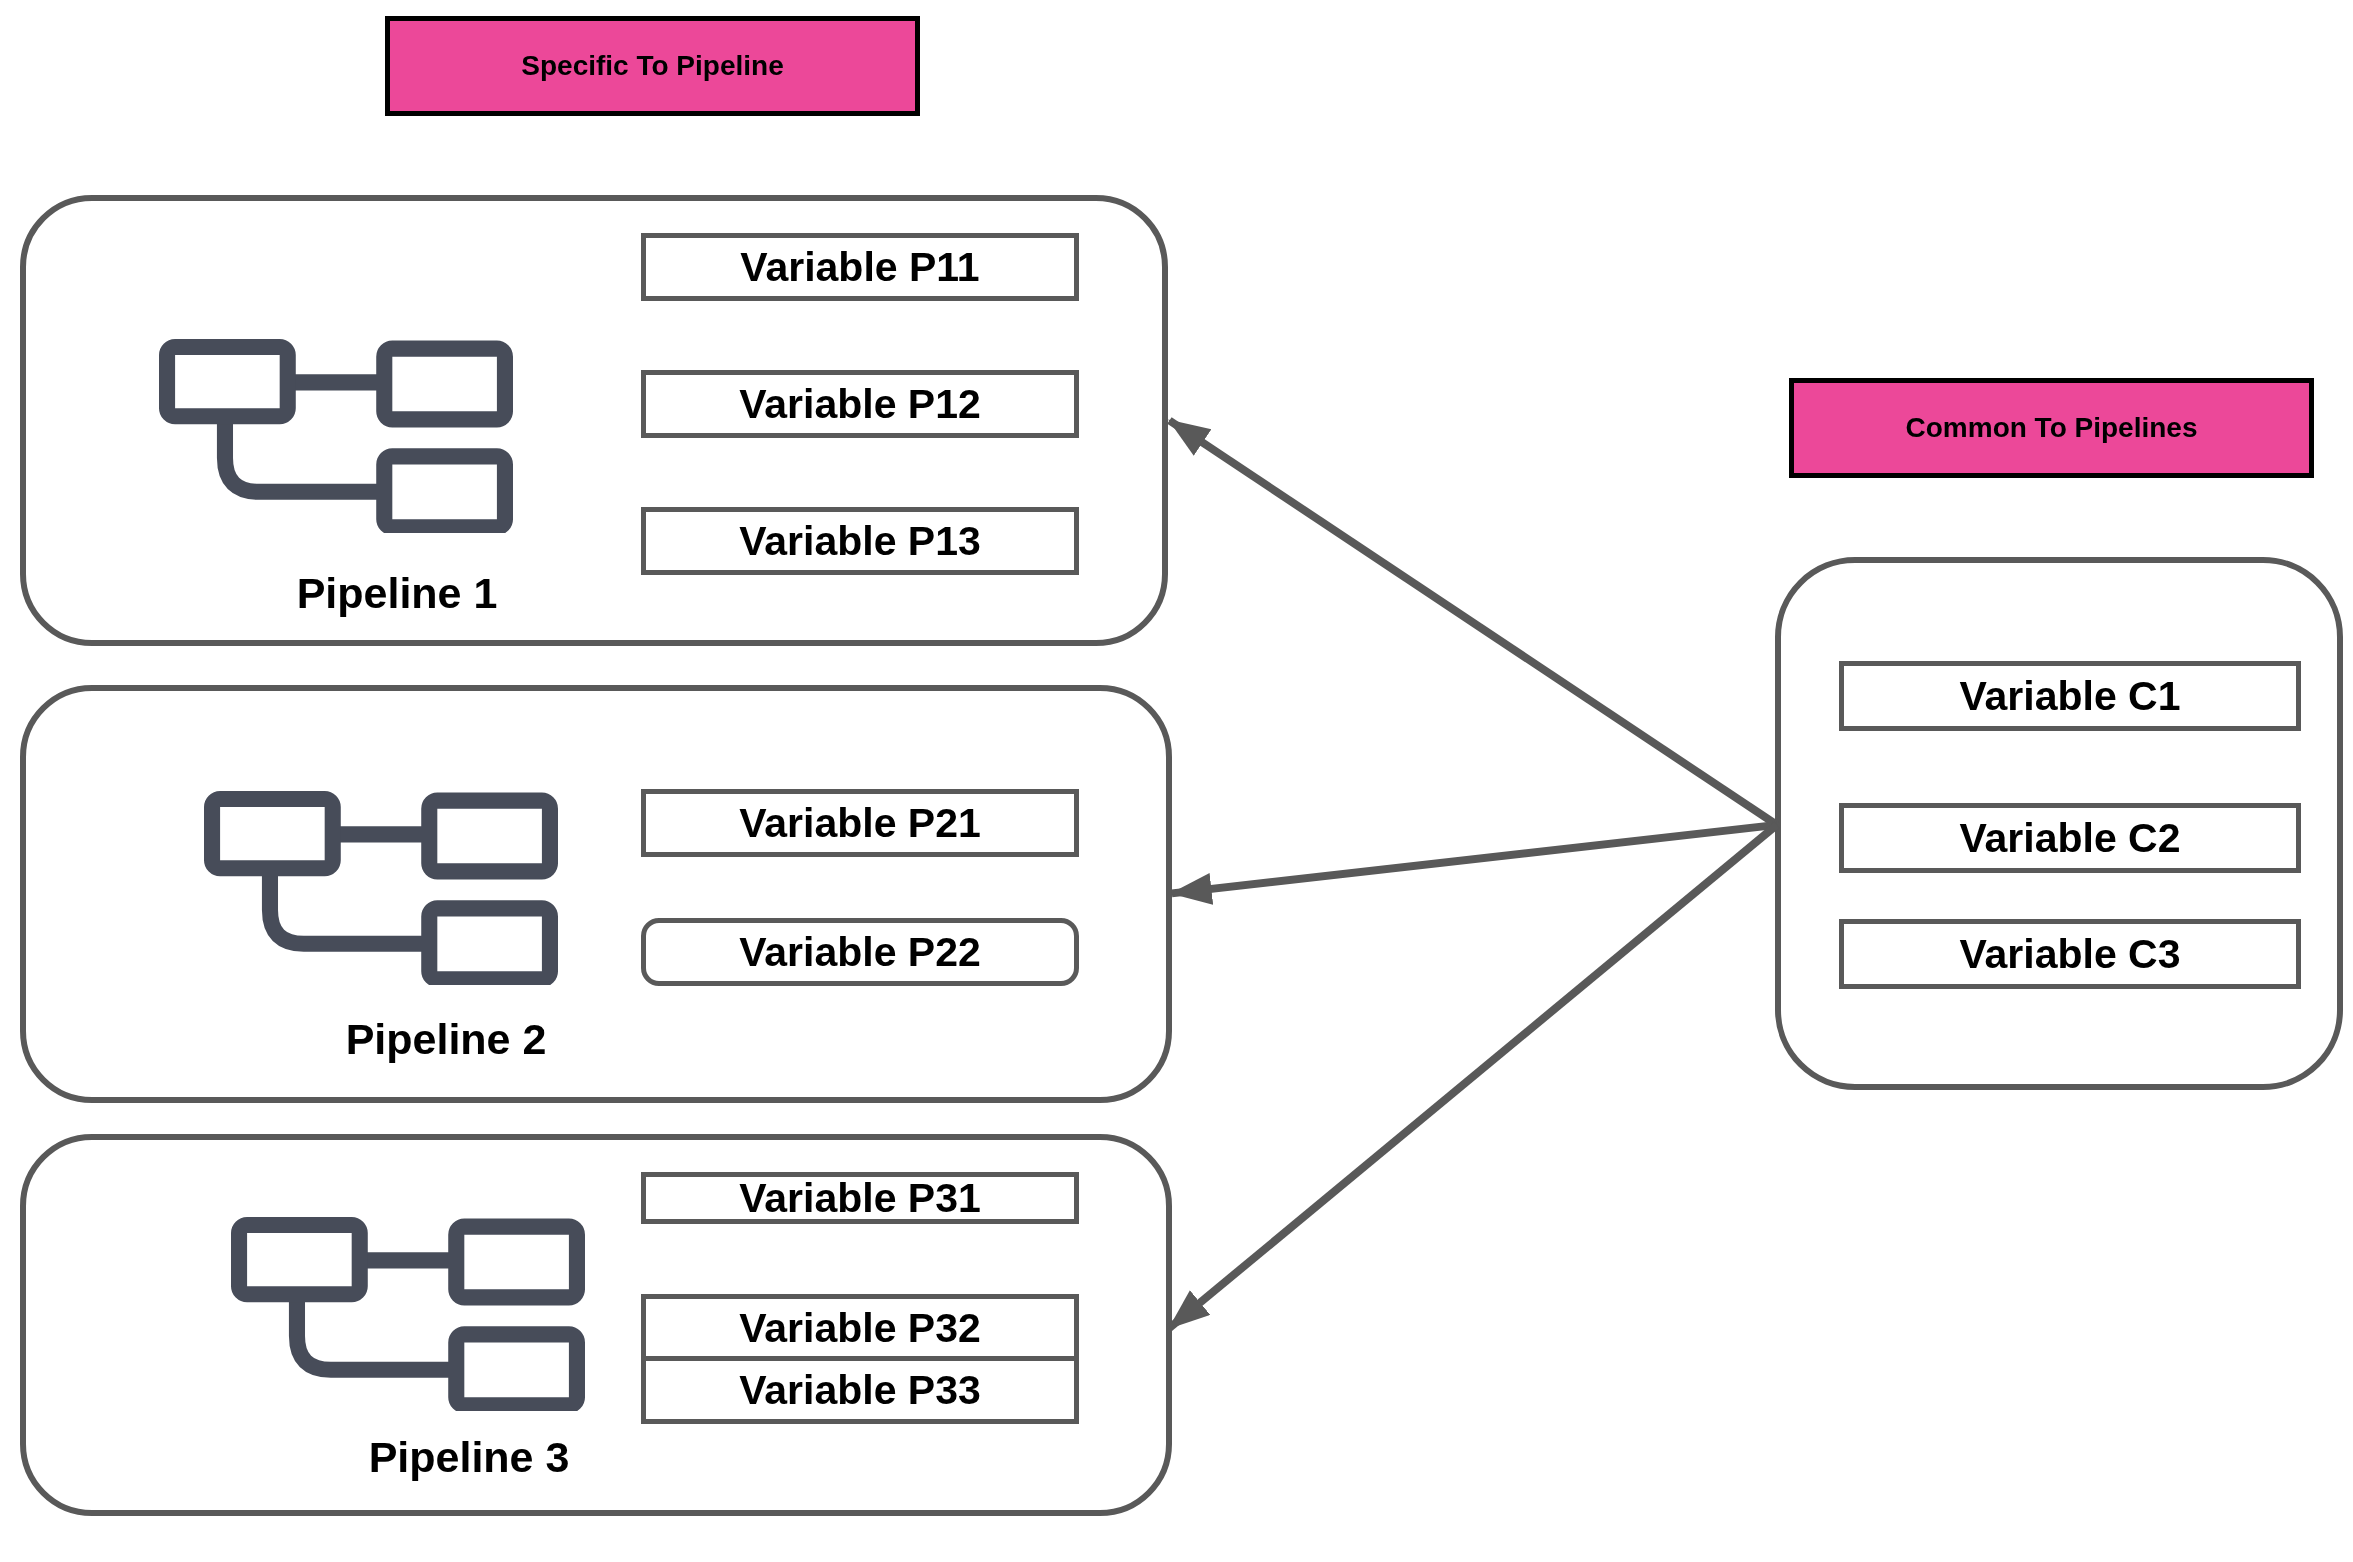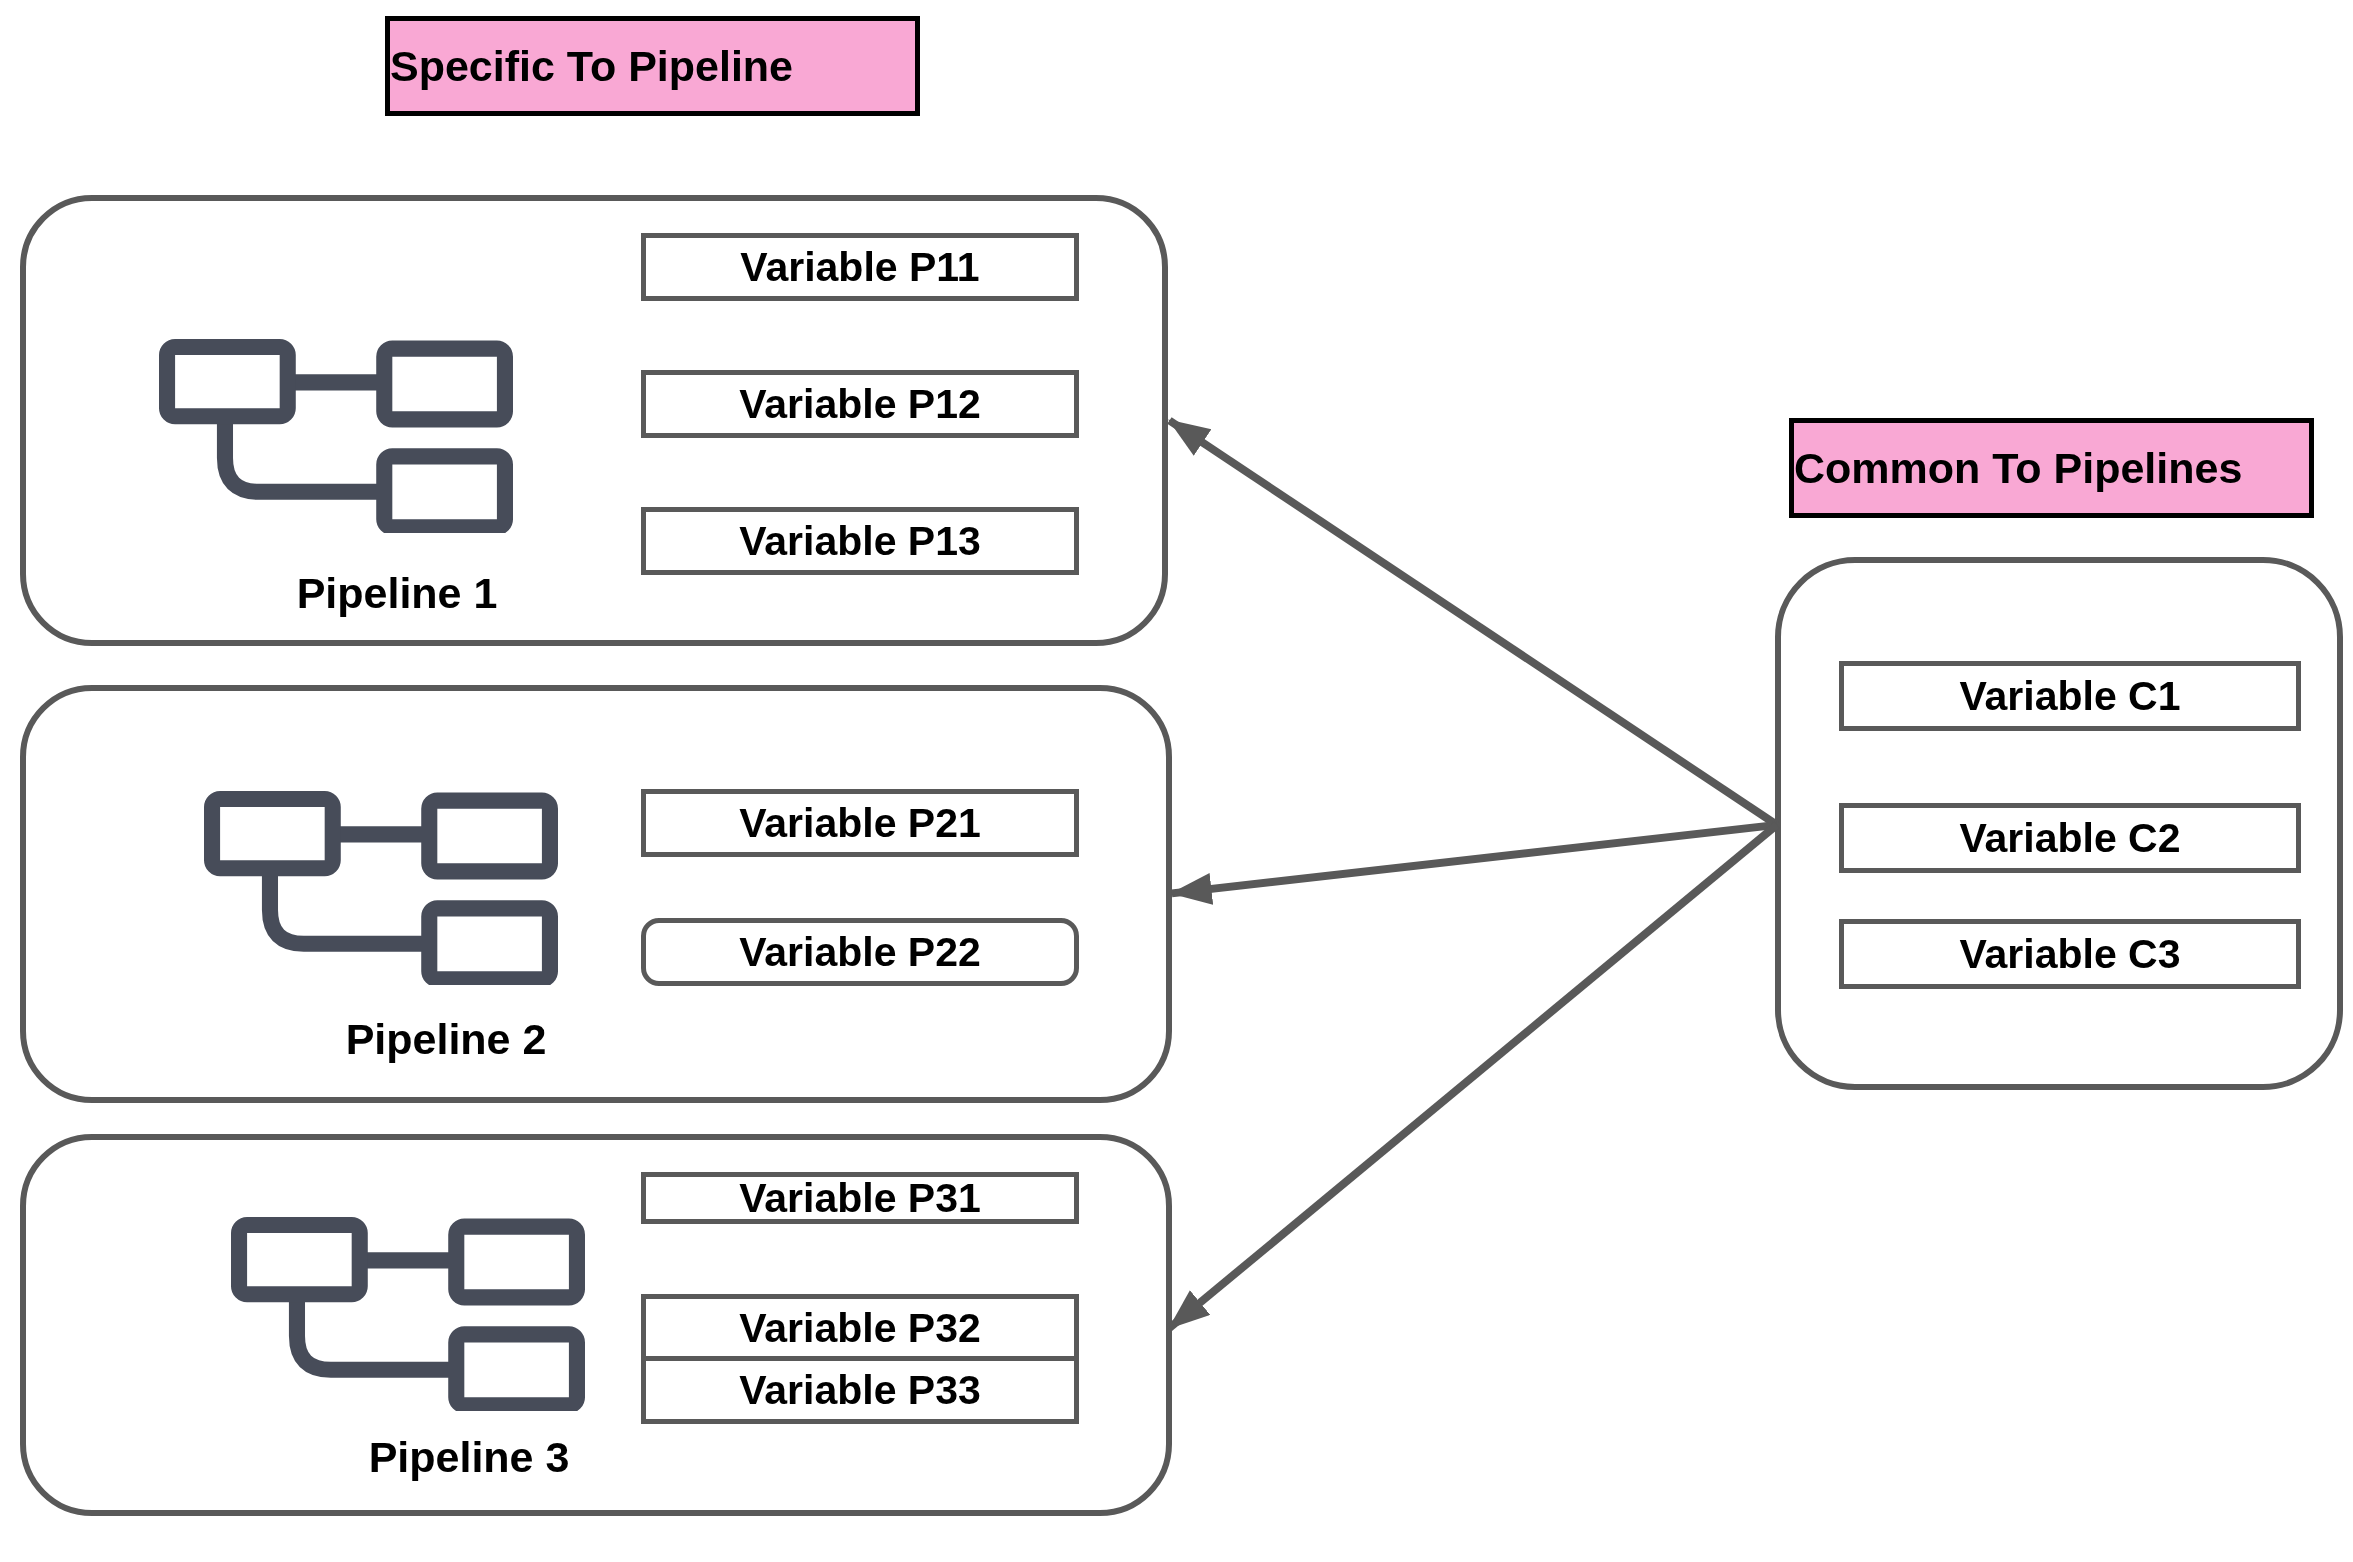--- a/index.html
+++ b/index.html
@@ -10,25 +10,26 @@
     background: #ffffff;
     overflow: hidden;
     font-family: "Liberation Sans", "DejaVu Sans", sans-serif;
     font-weight: 700;
     color: #000000;
   }
   .abs { position: absolute; }
 
   
   .group-label {
-    background: #f9a8d4;
+    background: #ec4899;
     border: 5.6px solid #000000;
     display: flex;
     align-items: center;
-    font-size: 43px;
+    justify-content: center;
+    font-size: 28px;
     box-sizing: border-box;
   }
 
   
   .container-box {
     background: #ffffff;
     border: 6.4px solid #595959;
     border-radius: 72px;
     box-sizing: border-box;
   }
@@ -65,21 +66,21 @@
 </style>
 </head>
 <body>
 
 <div class="canvas">
 
   <div class="abs group-label" style="left:385px; top:16px; width:535px; height:100px;">
     <span>Specific To Pipeline</span>
   </div>
 
-  <div class="abs group-label" style="left:1789px; top:378px; width:525px; height:100px;margin-top:40px;">
+  <div class="abs group-label" style="left:1789px; top:378px; width:525px; height:100px;">
     <span>Common To Pipelines</span>
   </div>
 
   <div class="abs container-box" style="left:20px; top:195px; width:1148px; height:451px;"></div>
   <svg class="abs pipe-icon" style="left:159px; top:338px;" width="354" height="195" viewBox="0 0 440 240">
     <path class="link" d="M160 54 H280"></path>
     <path class="link" d="M82 96 V148 Q82 190 124 190 H290"></path>
     <rect class="node" x="10" y="10" width="150" height="86" rx="10"></rect>
     <rect class="node" x="280" y="12" width="150" height="88" rx="10"></rect>
     <rect class="node" x="280" y="146" width="150" height="88" rx="10"></rect>

